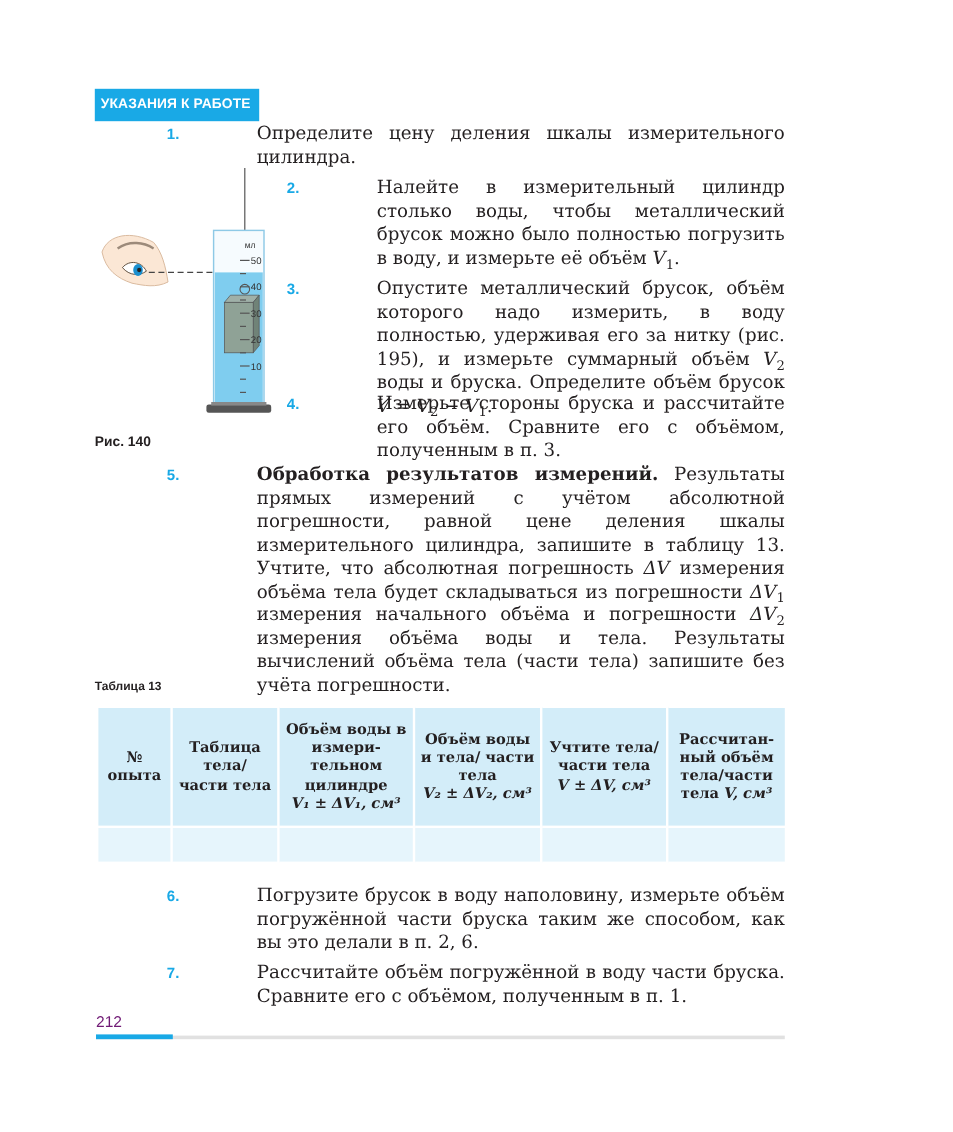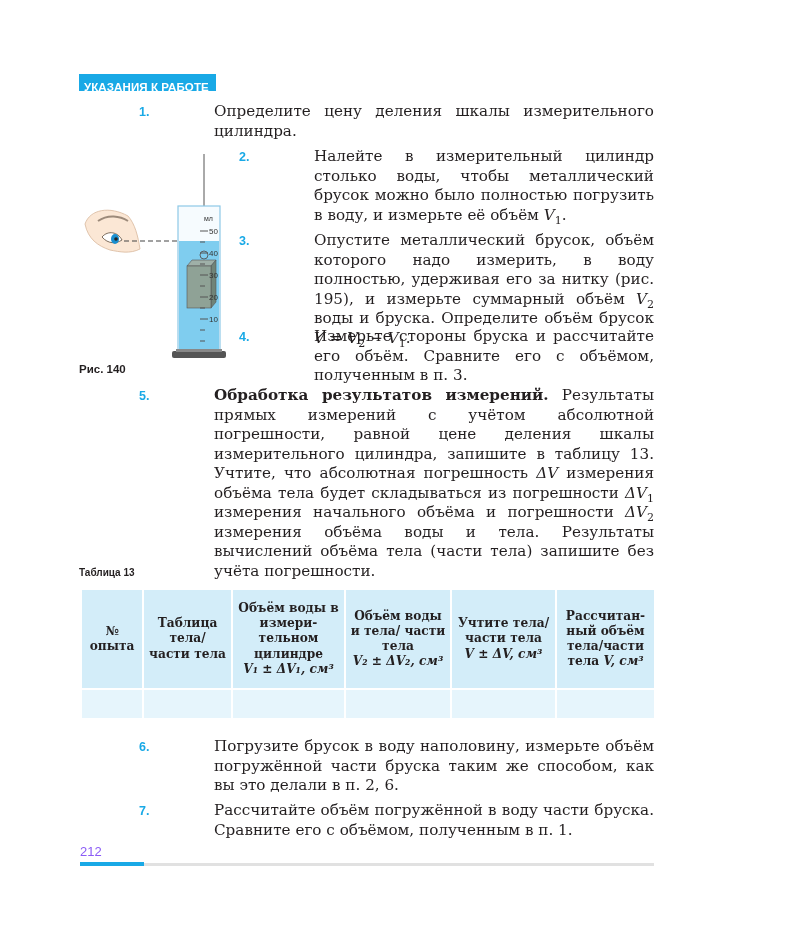--- a/index.html
+++ b/index.html
@@ -1,20 +1,20 @@
 <!DOCTYPE html>
 <html><head>
 <meta charset="utf-8">
 <style>
   * { box-sizing: border-box; margin: 0; padding: 0; }
   html, body { width: 794px; height: 943px; background: #ffffff; overflow: hidden; }
   body { position: relative; font-family: "DejaVu Serif", "Liberation Serif", serif; color: #231f20; }
 
   .section-label {
-    position: absolute; left: 79px; top: 74px; height: 17px;
+    position: absolute; left: 79px; top: 74px; height: 27px;
     background: #19a9e6; color: #fff;
     font-family: "Liberation Sans", sans-serif; font-weight: bold; font-size: 11.5px;
     padding: 5px 7px 0 5px; line-height: 16px; letter-spacing: 0.1px;
   }
 
   .item { position: absolute; font-size: 15.2px; line-height: 19.5px; text-align: justify; }
   .item .num {
     position: absolute; left: -27px; top: 1px;
     font-family: "Liberation Sans", sans-serif; font-weight: bold; font-size: 12.5px; color: #19a9e6;
   }
@@ -28,41 +28,41 @@
   #item3 { left: 266px; top: 231px; width: 388px; }
   #item4 { left: 266px; top: 327px; width: 388px; }
   #item5 { left: 166px; top: 386px; width: 488px; }
   #item6 { left: 166px; top: 737px; width: 488px; }
   #item7 { left: 166px; top: 801px; width: 488px; }
 
   .fig-caption {
     position: absolute; left: 79px; top: 363px;
     font-family: "Liberation Sans", sans-serif; font-weight: bold; font-size: 11.5px;
   }
-  .figure { position: absolute; left: 80px; top: 154px; width: 180px; height: 210px; text-align: center; }
+  .figure { position: absolute; left: 80px; top: 140px; width: 180px; height: 210px; text-align: center; }
 
   .table-caption {
     position: absolute; left: 79px; top: 567px;
     font-family: "Liberation Sans", sans-serif; font-weight: bold; font-size: 10px;
   }
   table.data {
     position: absolute; left: 80px; top: 588px; width: 574px;
     border-collapse: collapse; table-layout: fixed;
   }
   table.data th {
     background: #d3edf9; border: 2px solid #fff;
     font-weight: bold; font-size: 12.2px; line-height: 15.2px; text-align: center; vertical-align: middle;
     height: 100px; padding: 2px 3px; color: #231f20;
   }
   table.data td { background: #e6f5fc; border: 2px solid #fff; height: 30px; }
   table.data .it { font-style: italic; }
 
   .page-number {
     position: absolute; left: 80px; top: 844px;
-    font-family: "Liberation Sans", sans-serif; font-size: 13px; color: #8b5cf6;
+    font-family: "Liberation Sans", sans-serif; font-size: 13px; color: #701a75;
   }
   .footer-rule { position: absolute; left: 80px; top: 863px; width: 574px; height: 3px; background: #e1e1e1; }
   .footer-accent { position: absolute; left: 80px; top: 862px; width: 64px; height: 4px; background: #19a9e6; }
 </style>
 </head>
 <body>
 
 <div class="section-label">УКАЗАНИЯ К РАБОТЕ</div>
 
 <div class="item" id="item1">

